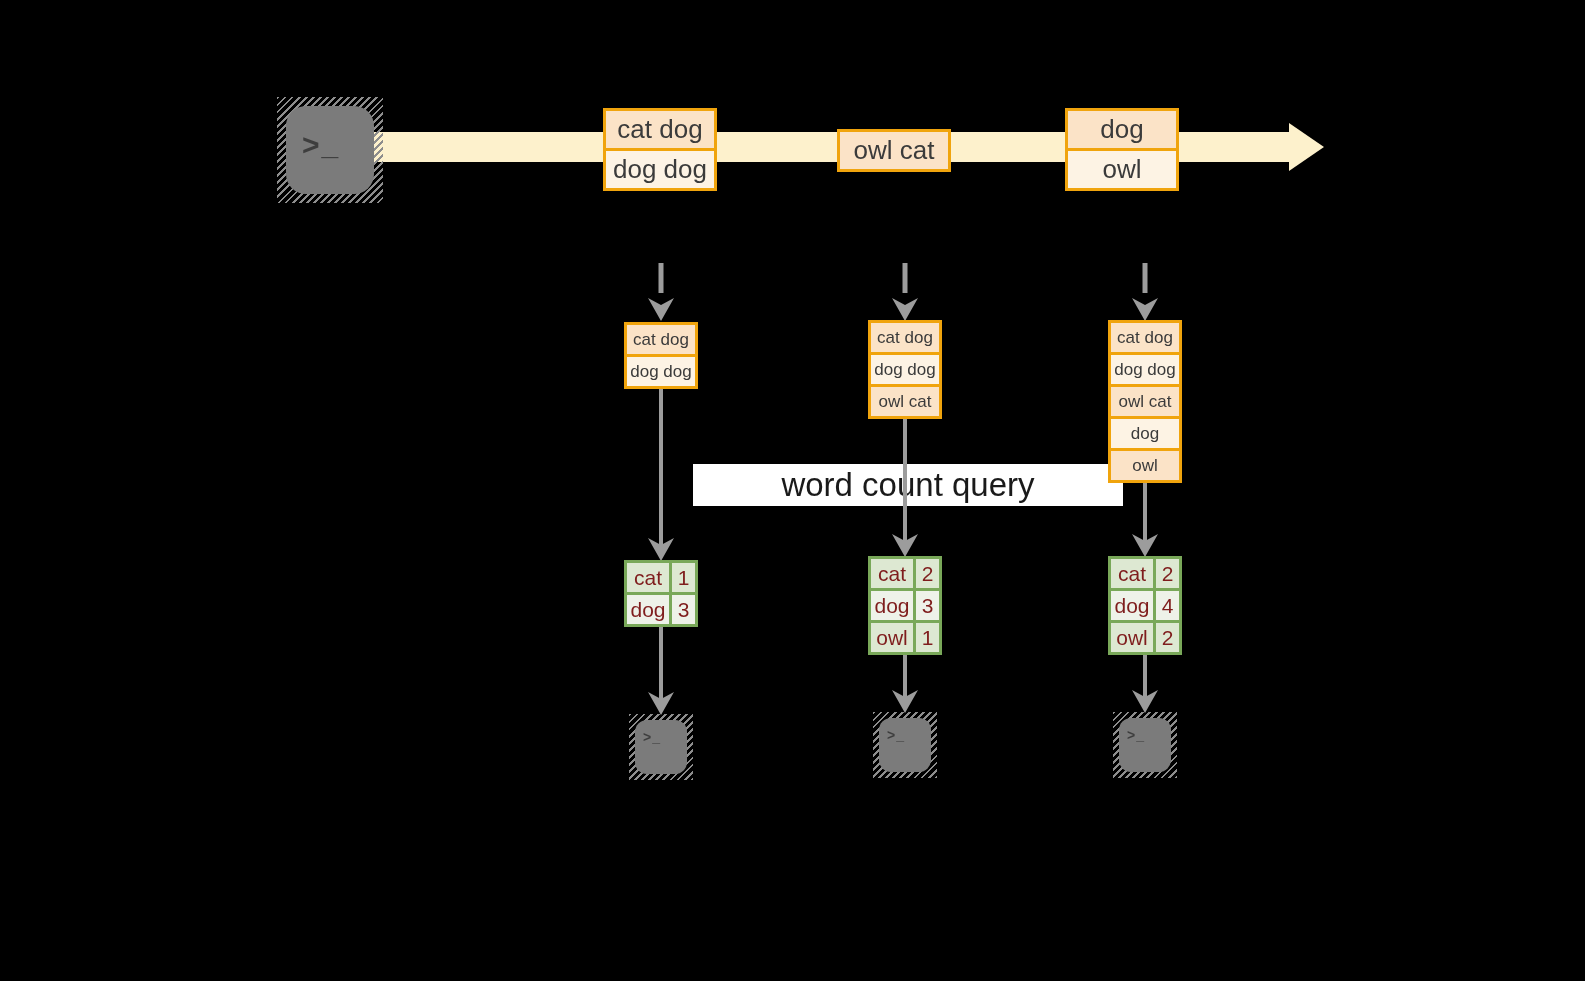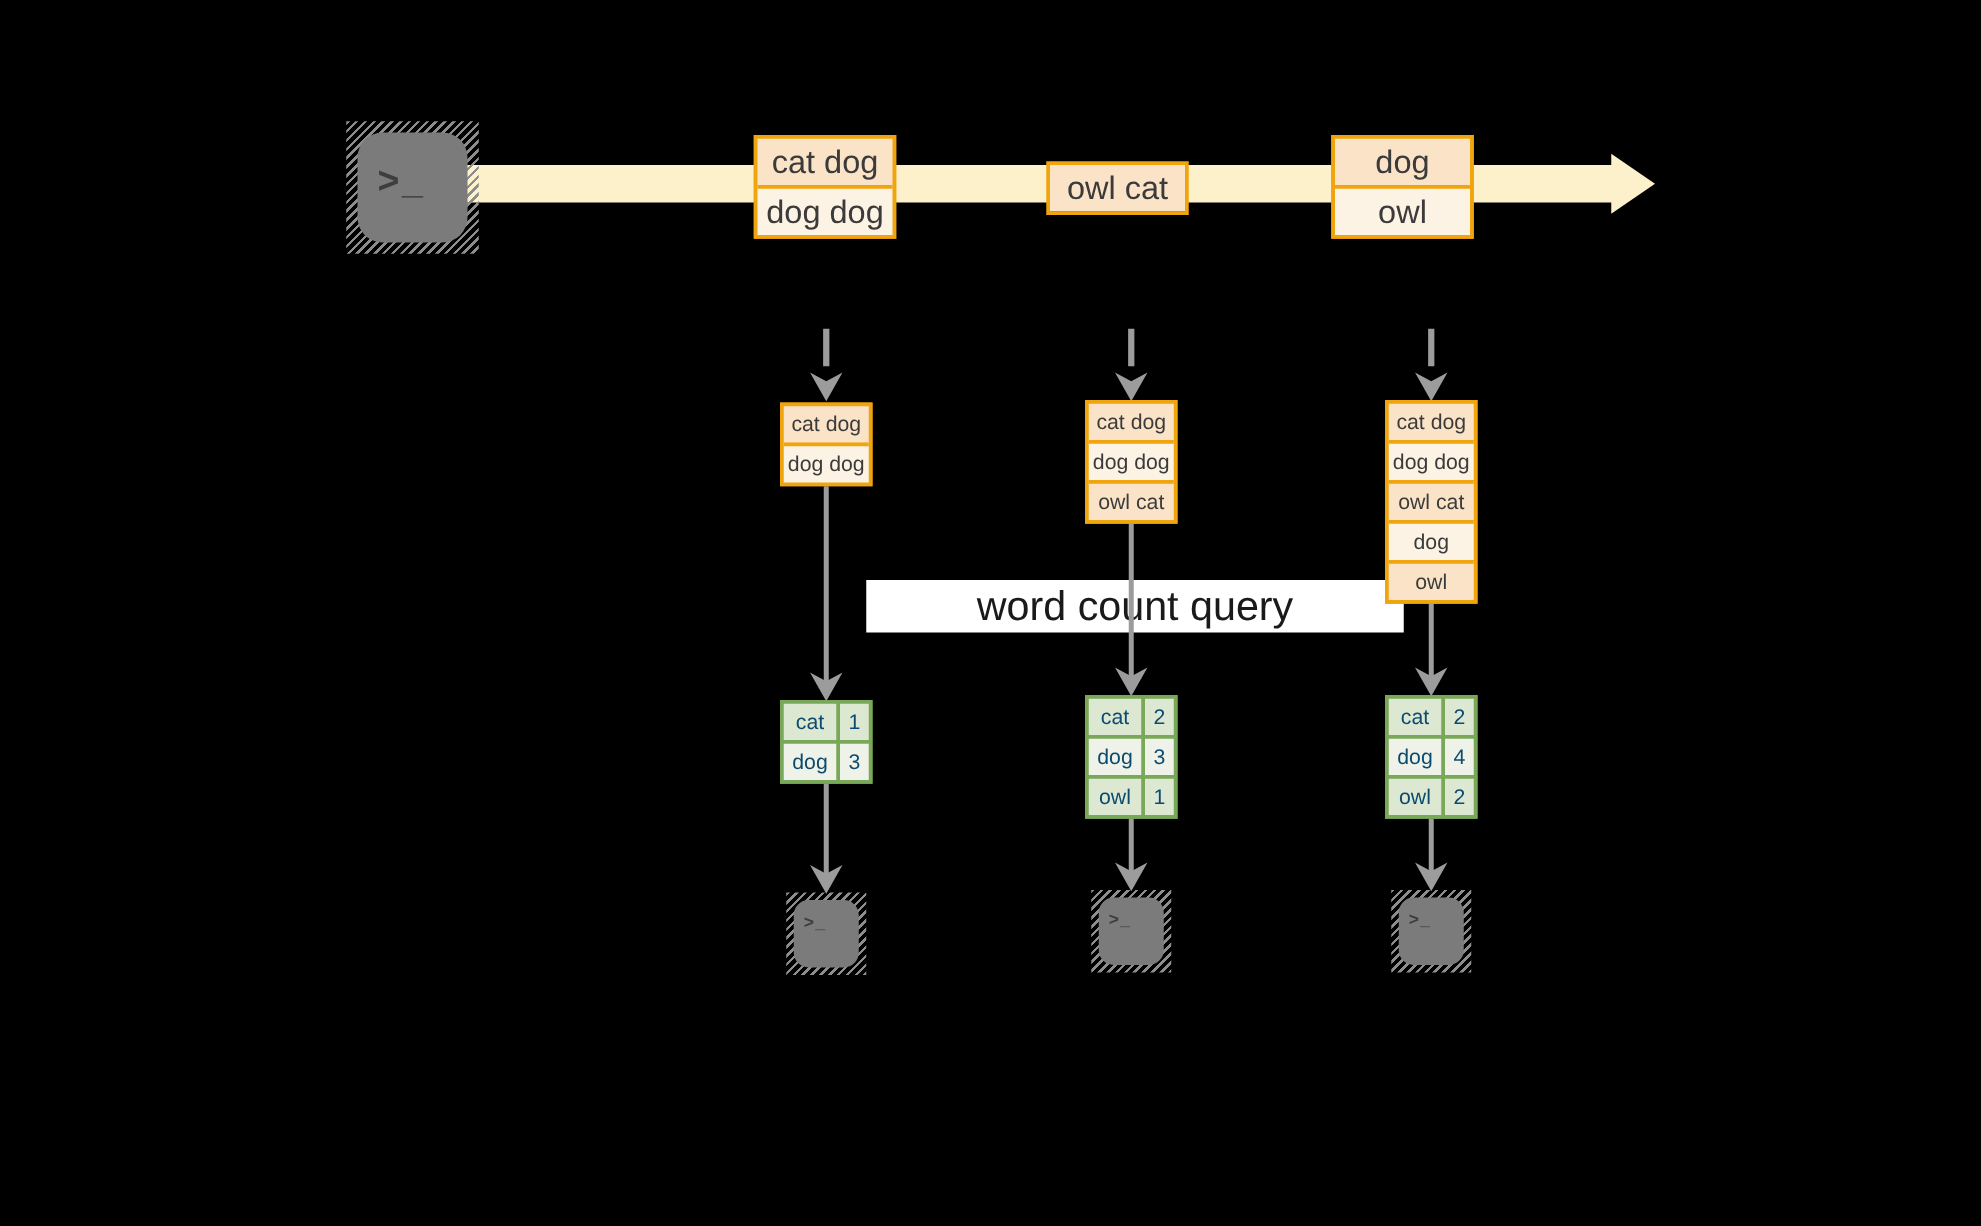--- a/index.html
+++ b/index.html
@@ -18,21 +18,21 @@
   .obox .ocell:nth-child(odd){background:#fbe3c7;}
   .obox .ocell:nth-child(even){background:#fdf3e4;}
   .obox.big .ocell{width:108px;height:37px;font-size:26px;}
   .obox.sm  .ocell{width:68px;height:29px;font-size:17px;}
   
   .qband{position:absolute;left:693px;top:464px;width:430px;height:42px;background:#ffffff;z-index:1;
     display:flex;align-items:center;justify-content:center;font-size:33px;color:#1a1a1a;}
   
   .gtable{position:absolute;z-index:3;border:3px solid #79a859;background:#79a859;
     display:grid;grid-template-columns:42px 23px;gap:3px;}
-  .gcell{display:flex;align-items:center;justify-content:center;height:29px;font-size:17px;color:#0c4a6e;}
+  .gcell{display:flex;align-items:center;justify-content:center;height:29px;font-size:21px;color:#7f1d1d;}
   .gtable .gcell:nth-child(4n+1),.gtable .gcell:nth-child(4n+2){background:#dde8d2;}
   .gtable .gcell:nth-child(4n+3),.gtable .gcell:nth-child(4n){background:#eef2e9;}
   
   .term{position:absolute;z-index:3;
     background:repeating-linear-gradient(135deg,#8d8d8d 0px,#8d8d8d 2px,transparent 2px,transparent 5px);}
   .term-inner{position:absolute;background:#7b7b7b;color:#3e3e3e;font-weight:700;}
   .term.big{left:277px;top:97px;width:106px;height:106px;}
   .term.big .term-inner{inset:9px;border-radius:20px;font-size:30px;padding:22px 0 0 16px;letter-spacing:2px;}
   .term.sm .term-inner{inset:6px;border-radius:12px;font-size:14px;padding:9px 0 0 8px;letter-spacing:1px;}
   .arrows{position:absolute;left:0;top:0;z-index:2;}

